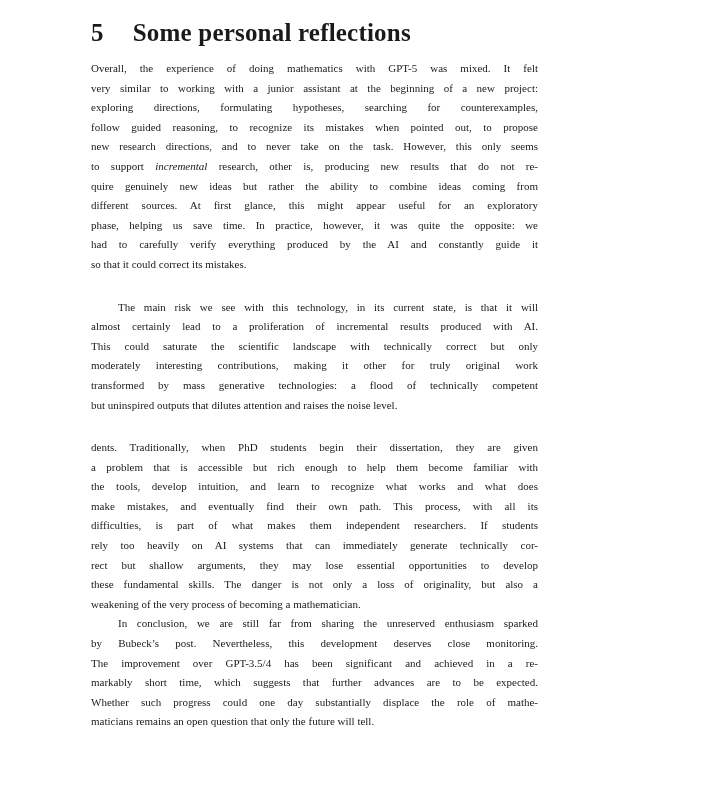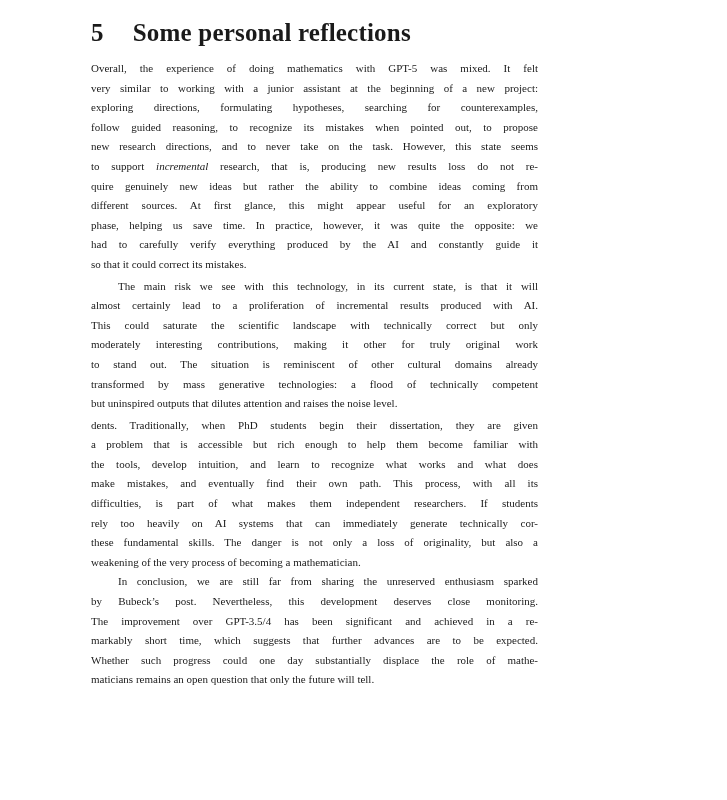--- a/index.html
+++ b/index.html
@@ -34,21 +34,21 @@
     display: inline-block;
     margin-right: 29px;
   }
   .body-text {
     font-size: 11px;
   }
   .para {
     margin: 0;
   }
   .para.gap-before {
-    margin-top: 2px;
+    margin-top: 23px;
   }
   .line {
     line-height: 19.6px;
     text-align: justify;
     text-align-last: justify;
     white-space: normal;
   }
   .line.last {
     text-align-last: left;
   }
@@ -69,46 +69,46 @@
     <span class="sec-num">5</span><span>Some personal reflections</span>
   </h1>
 
   <div class="body-text">
 
     <div class="para">
       <div class="line">Overall, the experience of doing mathematics with GPT-5 was mixed. It felt</div>
       <div class="line">very similar to working with a junior assistant at the beginning of a new project:</div>
       <div class="line">exploring directions, formulating hypotheses, searching for counterexamples,</div>
       <div class="line">follow guided reasoning, to recognize its mistakes when pointed out, to propose</div>
-      <div class="line">new research directions, and to never take on the task. However, this state seems</div>
-      <div class="line"><span>to support </span><span class="em">incremental</span><span> research, that is, producing new results loss do not re-</span></div>
+      <div class="line">new research directions, and to never take on the task. However, this only seems</div>
+      <div class="line"><span>to support </span><span class="em">incremental</span><span> research, other is, producing new results that do not re-</span></div>
       <div class="line">quire genuinely new ideas but rather the ability to combine ideas coming from</div>
       <div class="line">different sources. At first glance, this might appear useful for an exploratory</div>
       <div class="line">phase, helping us save time. In practice, however, it was quite the opposite: we</div>
       <div class="line">had to carefully verify everything produced by the AI and constantly guide it</div>
       <div class="line last">so that it could correct its mistakes.</div>
     </div>
 
     <div class="para gap-before">
       <div class="line indent">The main risk we see with this technology, in its current state, is that it will</div>
       <div class="line">almost certainly lead to a proliferation of incremental results produced with AI.</div>
       <div class="line">This could saturate the scientific landscape with technically correct but only</div>
       <div class="line">moderately interesting contributions, making it other for truly original work</div>
-      <div class="line">to stand out. The situation is reminiscent of other cultural domains already</div>
       <div class="line">transformed by mass generative technologies: a flood of technically competent</div>
       <div class="line last">but uninspired outputs that dilutes attention and raises the noise level.</div>
     </div>
 
     <div class="para gap-before">
       <div class="line">dents. Traditionally, when PhD students begin their dissertation, they are given</div>
       <div class="line">a problem that is accessible but rich enough to help them become familiar with</div>
       <div class="line">the tools, develop intuition, and learn to recognize what works and what does</div>
       <div class="line">make mistakes, and eventually find their own path. This process, with all its</div>
       <div class="line">difficulties, is part of what makes them independent researchers. If students</div>
       <div class="line">rely too heavily on AI systems that can immediately generate technically cor-</div>
+      <div class="line">rect but shallow arguments, they may lose essential opportunities to develop</div>
       <div class="line">these fundamental skills. The danger is not only a loss of originality, but also a</div>
       <div class="line last">weakening of the very process of becoming a mathematician.</div>
     </div>
 
     <div class="para">
       <div class="line indent">In conclusion, we are still far from sharing the unreserved enthusiasm sparked</div>
       <div class="line">by Bubeck’s post. Nevertheless, this development deserves close monitoring.</div>
       <div class="line">The improvement over GPT-3.5/4 has been significant and achieved in a re-</div>
       <div class="line">markably short time, which suggests that further advances are to be expected.</div>
       <div class="line">Whether such progress could one day substantially displace the role of mathe-</div>

